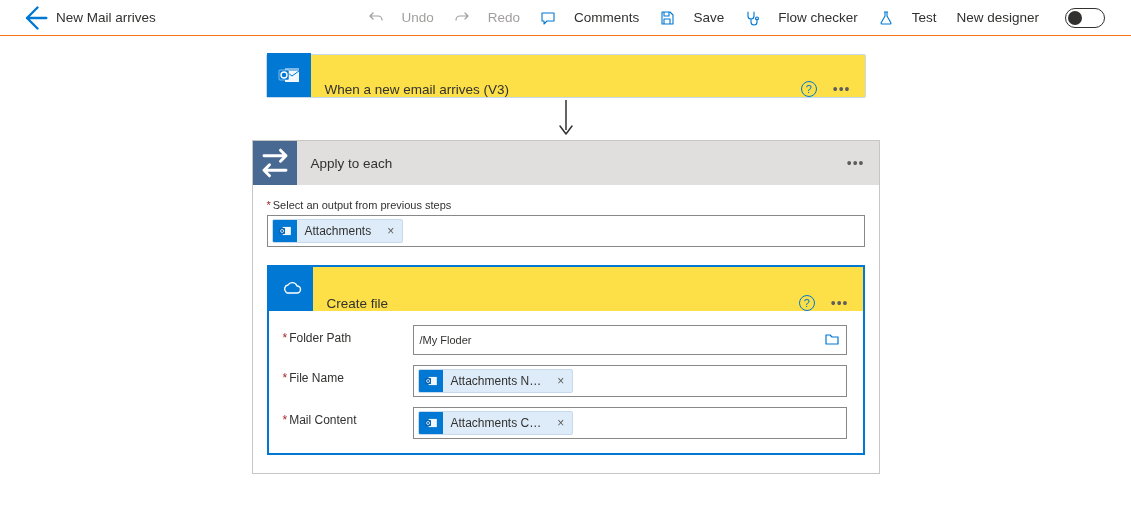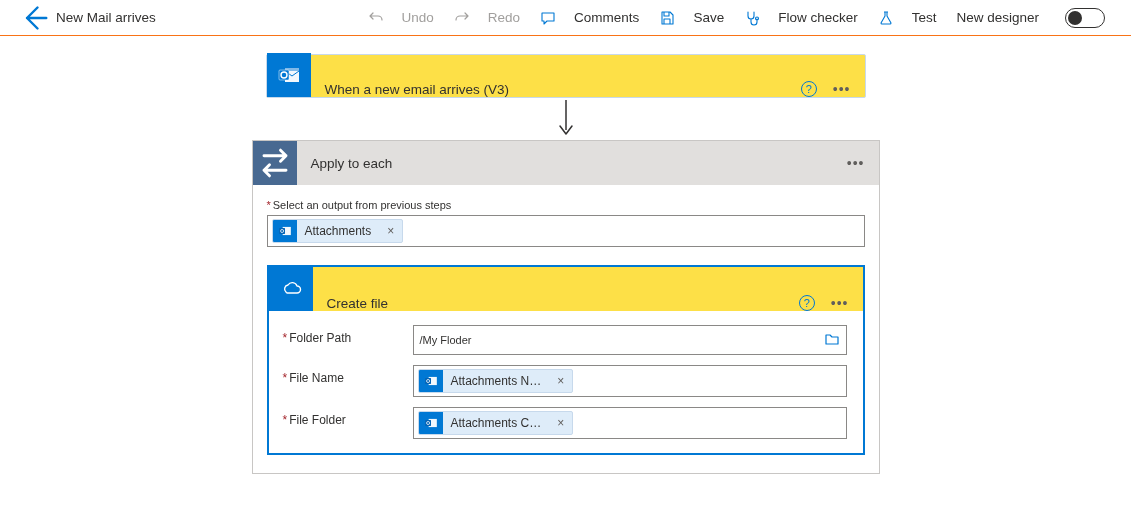--- a/index.html
+++ b/index.html
@@ -303,21 +303,21 @@
                         <circle cx="7" cy="12" r="2.6" fill="none" stroke="#fff" stroke-width="1.3"></circle>
                       </svg>
                   </div>
                   <span class="ttxt">Attachments N…</span>
                   <span class="tx">×</span>
                 </div>
               </div>
             </div>
           </div>
           <div class="row" style="margin-bottom:4px;">
-            <div class="lab"><span class="req">*</span><span>File Folder</span></div>
+            <div class="lab"><span class="req">*</span><span>Mail Content</span></div>
             <div class="ctrl">
               <div class="tokenbox">
                 <div class="token">
                   <div class="ticon">
                     <svg viewBox="0 0 24 24">
                         <rect x="8" y="5" width="14" height="14" fill="#fff" opacity="0.95"></rect>
                         <rect x="2" y="7" width="10" height="10" rx="1" fill="#0564b5"></rect>
                         <circle cx="7" cy="12" r="2.6" fill="none" stroke="#fff" stroke-width="1.3"></circle>
                       </svg>
                   </div>

